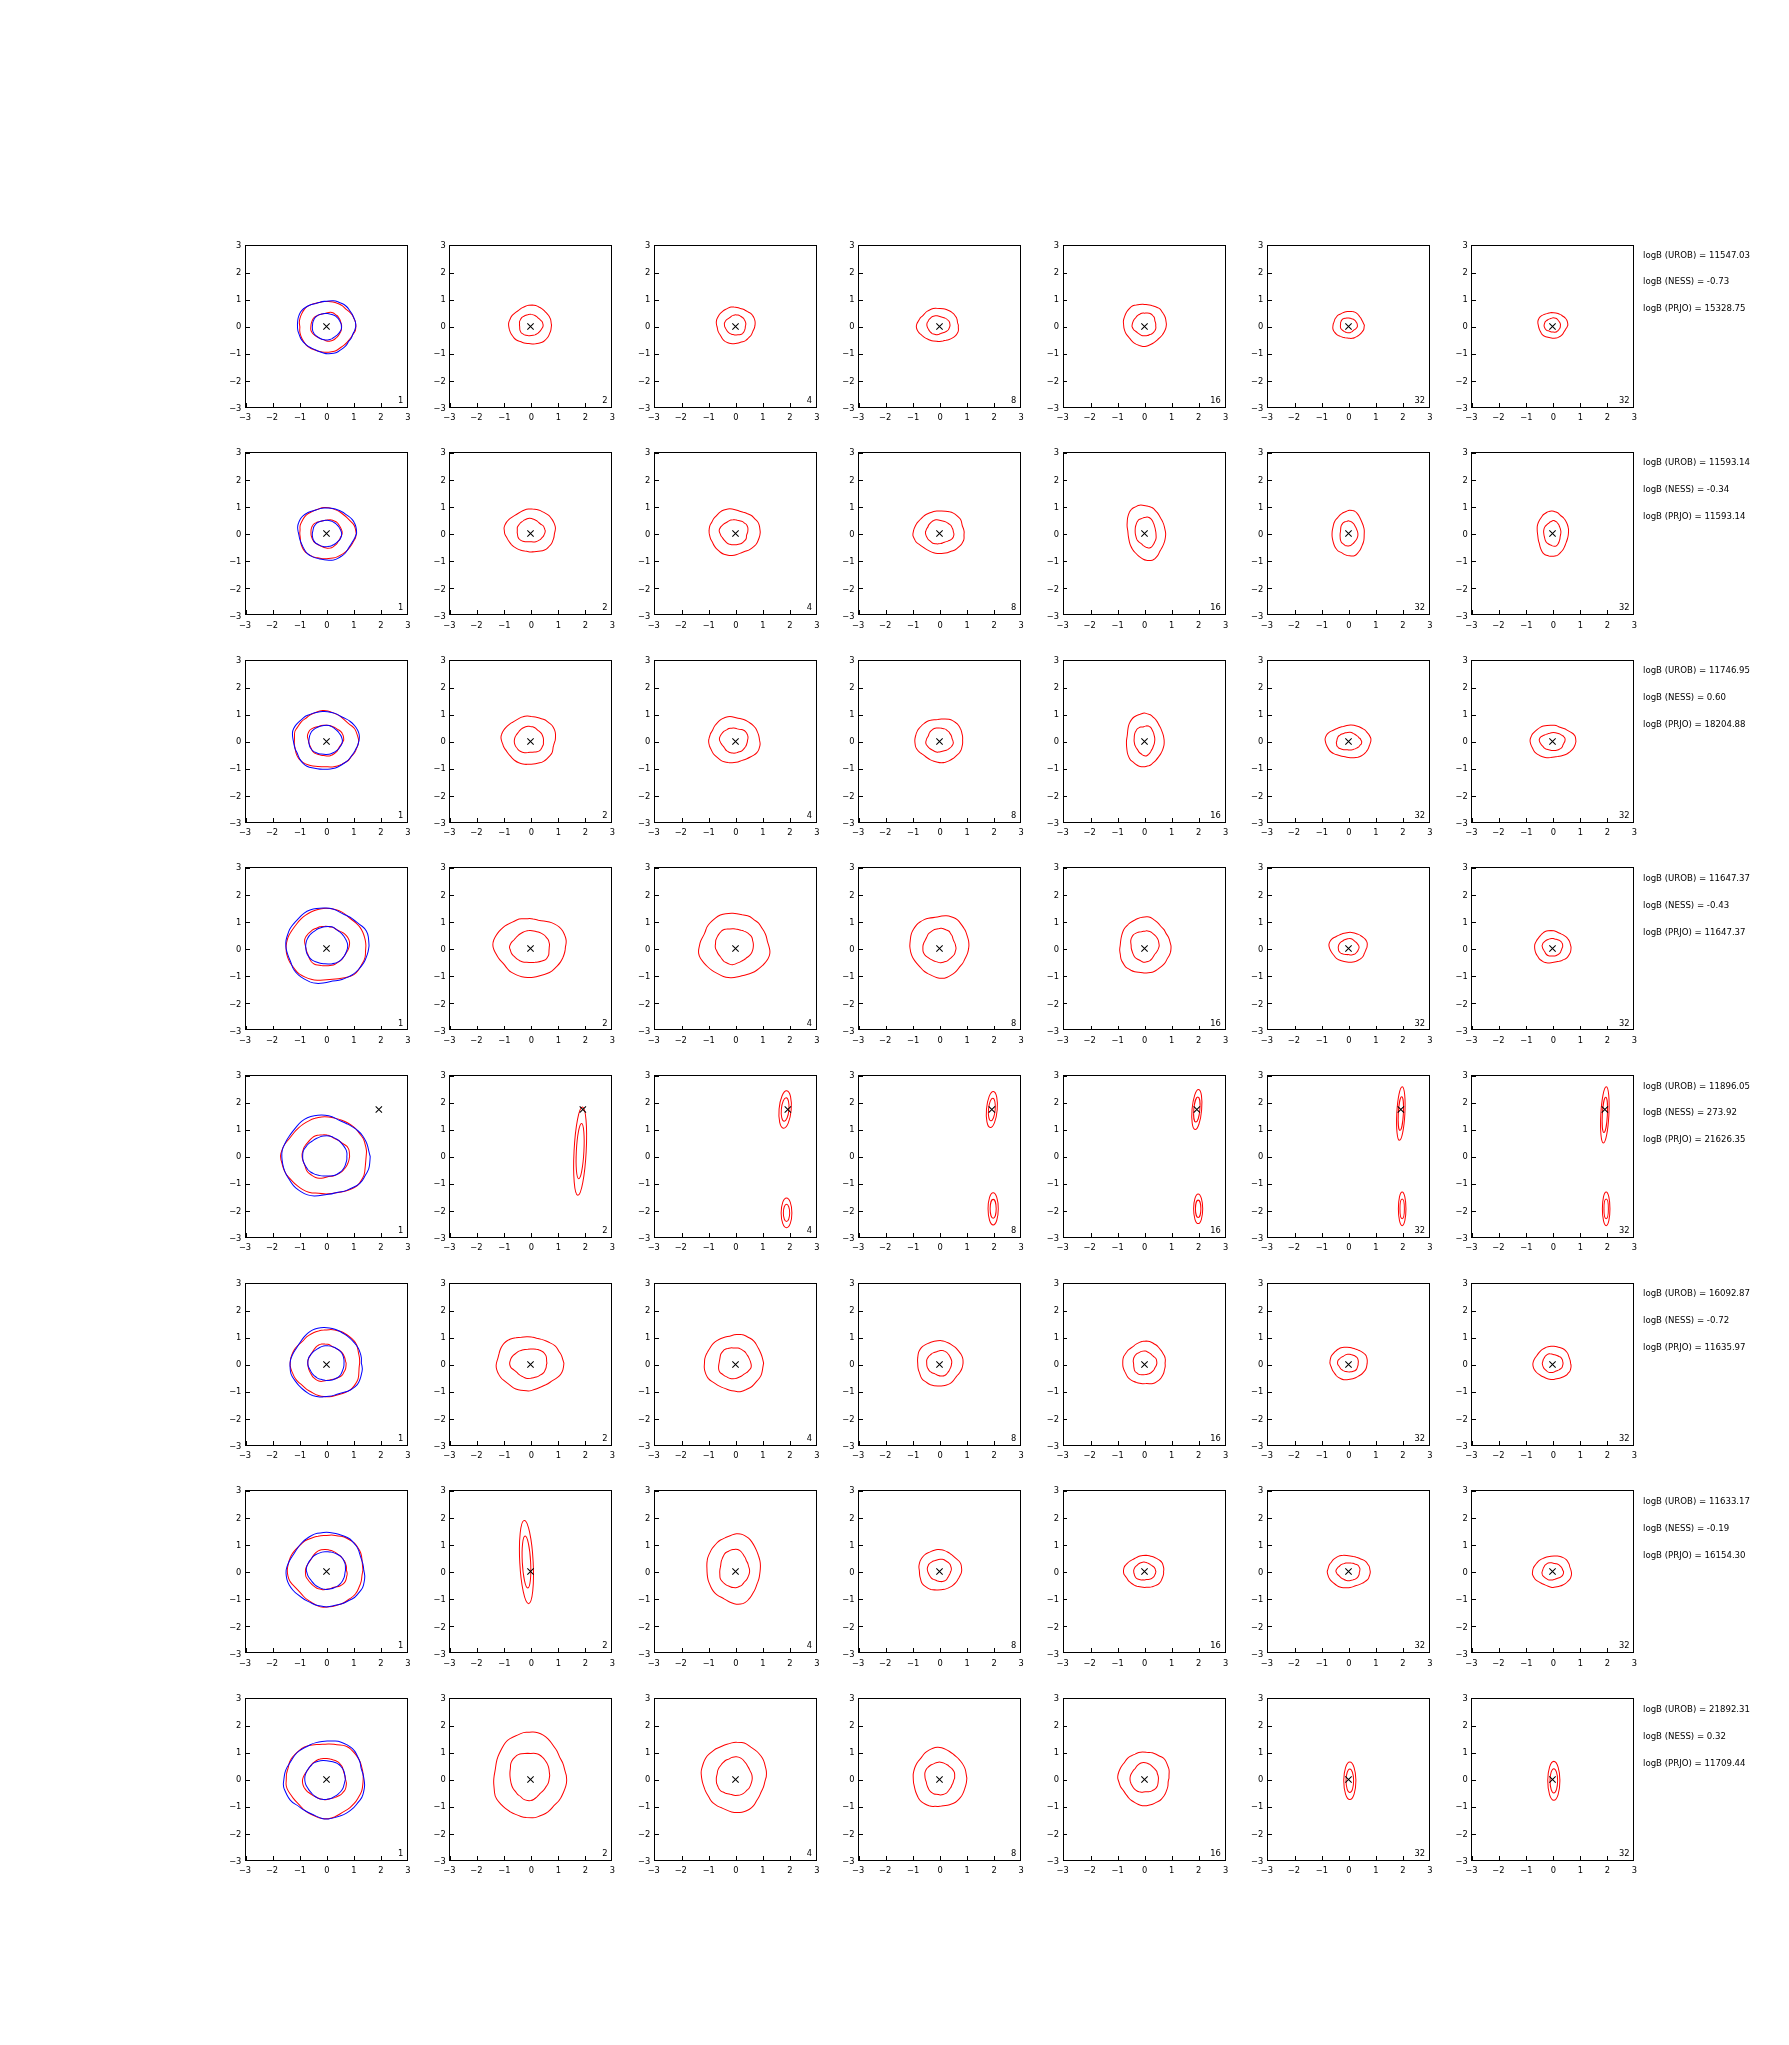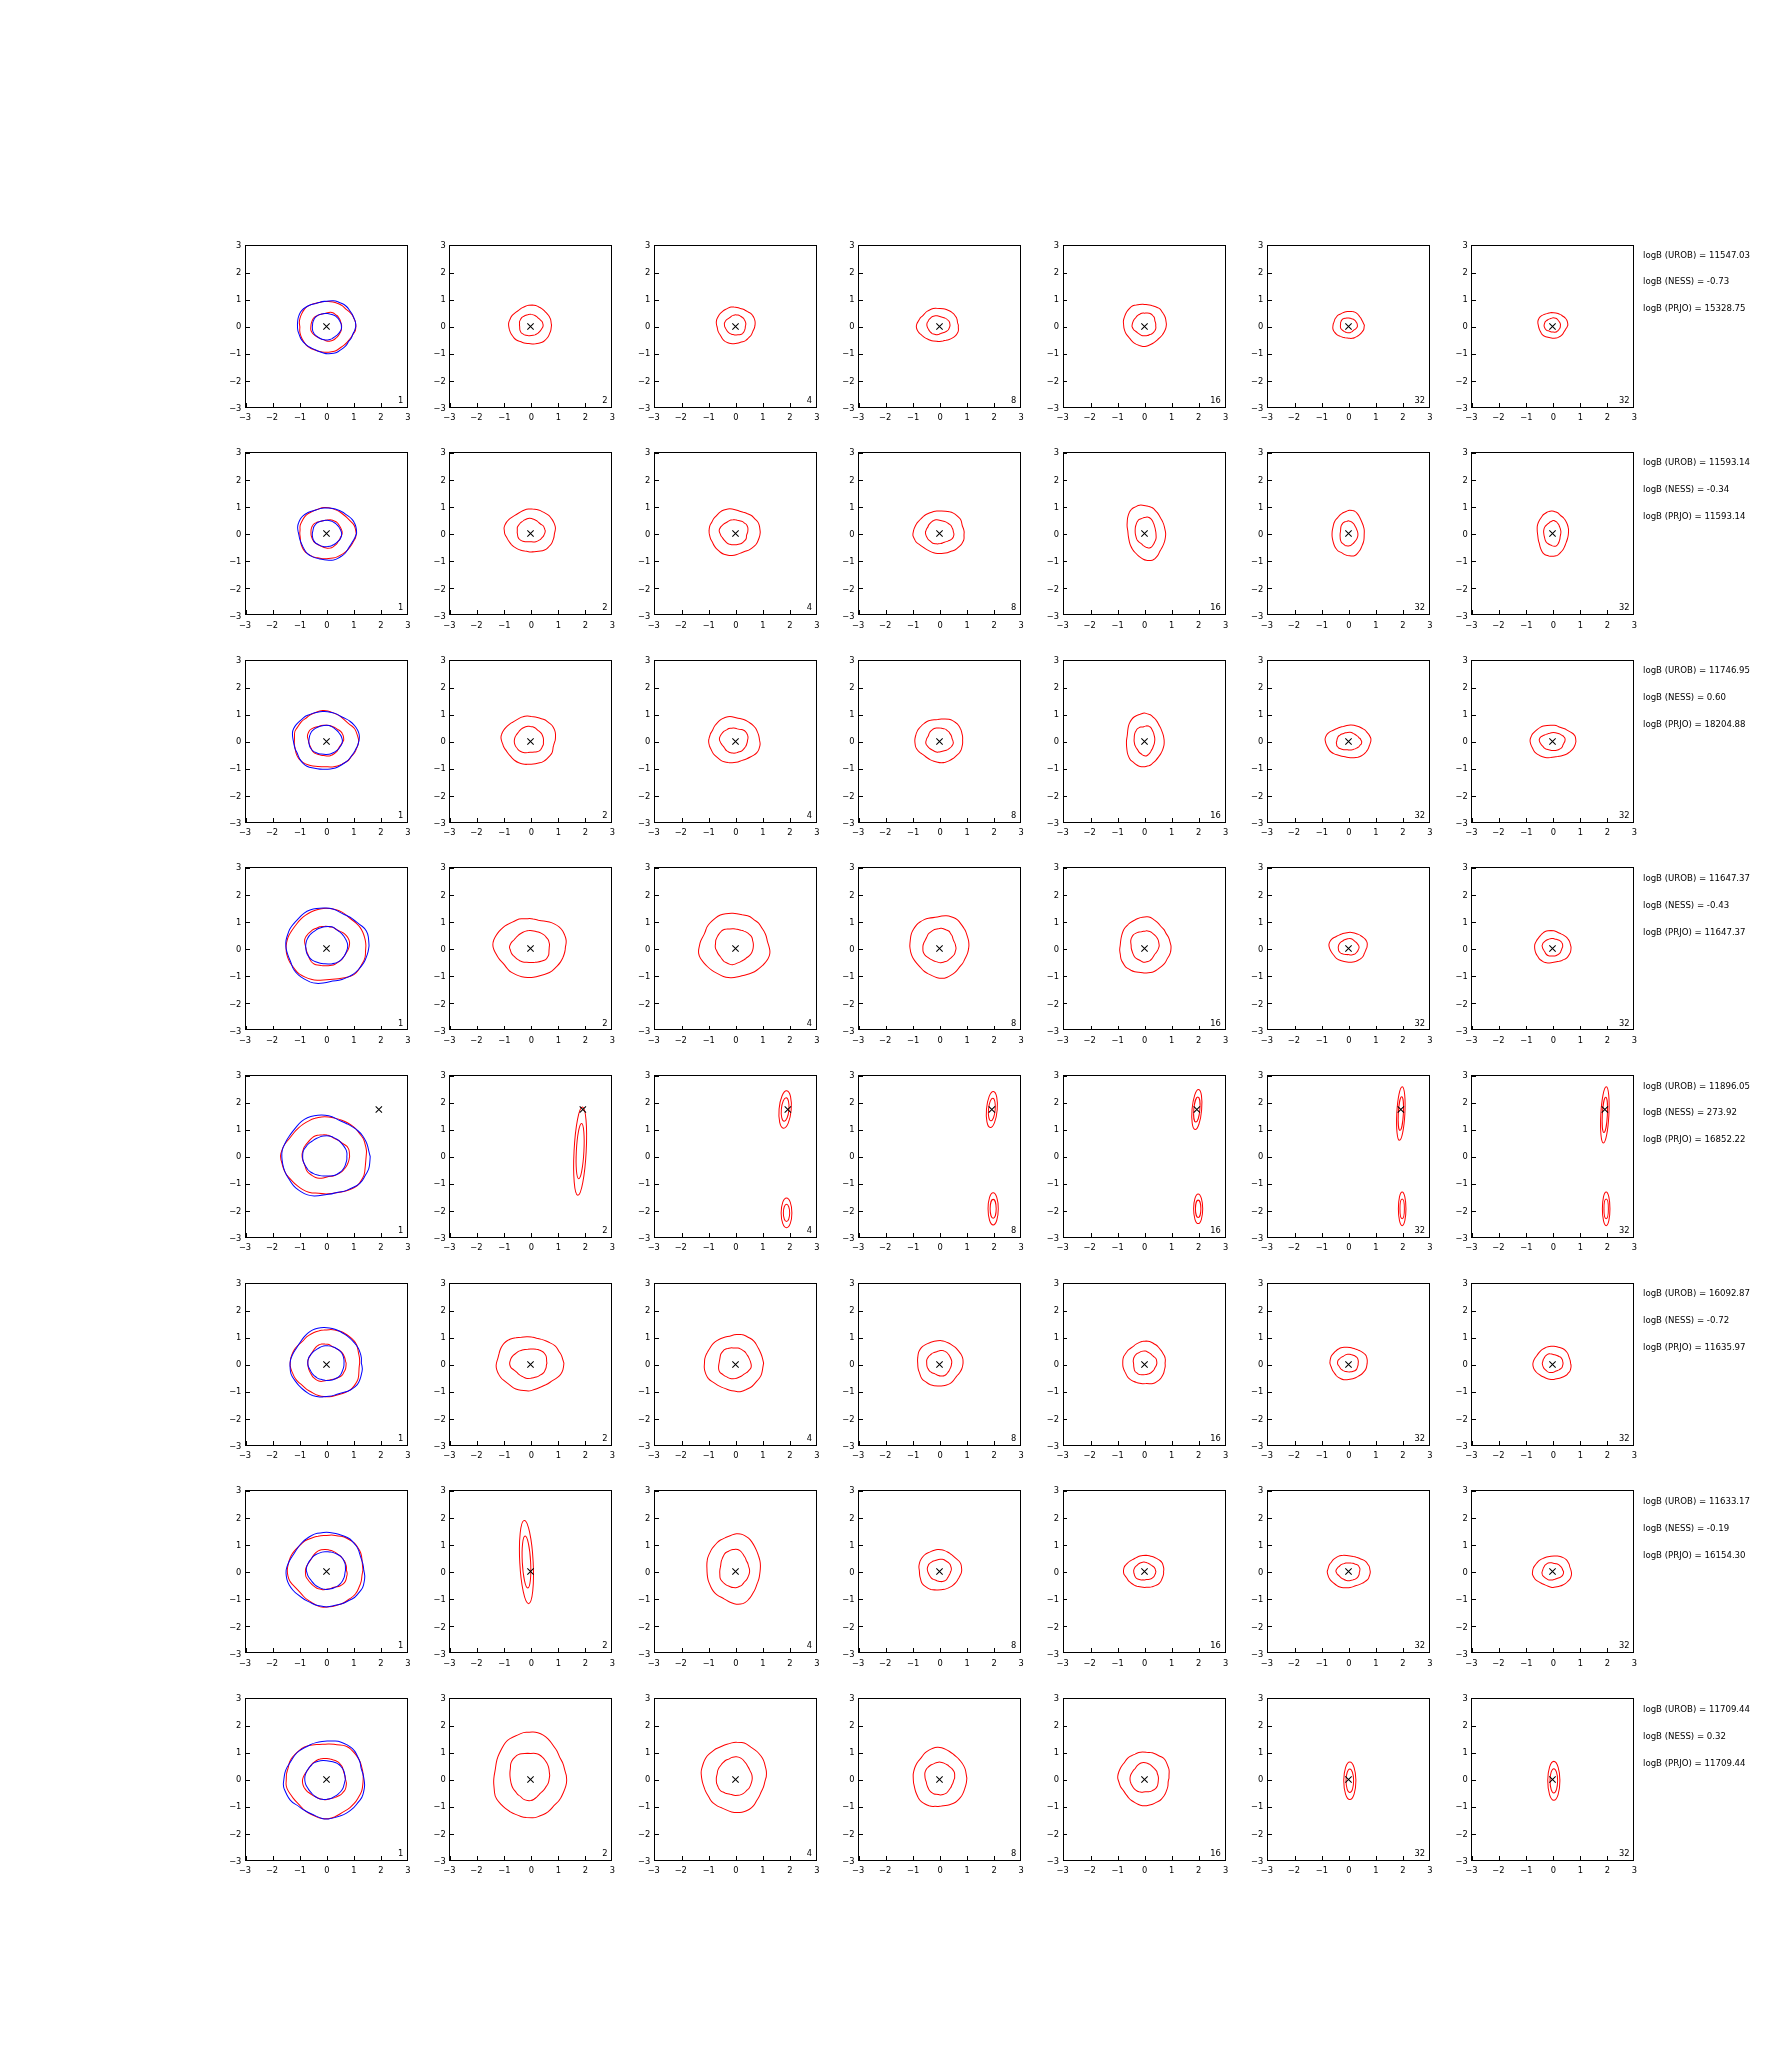--- a/index.html
+++ b/index.html
@@ -2163,24 +2163,24 @@
     <div class="anno" style="left: 1643px; top: 485px;">logB (NESS) = -0.34</div>
     <div class="anno" style="left: 1643px; top: 512px;">logB (PRJO) = 11593.14</div>
     <div class="anno" style="left: 1643px; top: 666px;">logB (UROB) = 11746.95</div>
     <div class="anno" style="left: 1643px; top: 693px;">logB (NESS) = 0.60</div>
     <div class="anno" style="left: 1643px; top: 720px;">logB (PRJO) = 18204.88</div>
     <div class="anno" style="left: 1643px; top: 874px;">logB (UROB) = 11647.37</div>
     <div class="anno" style="left: 1643px; top: 901px;">logB (NESS) = -0.43</div>
     <div class="anno" style="left: 1643px; top: 928px;">logB (PRJO) = 11647.37</div>
     <div class="anno" style="left: 1643px; top: 1082px;">logB (UROB) = 11896.05</div>
     <div class="anno" style="left: 1643px; top: 1108px;">logB (NESS) = 273.92</div>
-    <div class="anno" style="left: 1643px; top: 1135px;">logB (PRJO) = 16852.22</div>
+    <div class="anno" style="left: 1643px; top: 1135px;">logB (PRJO) = 21626.35</div>
     <div class="anno" style="left: 1643px; top: 1289px;">logB (UROB) = 16092.87</div>
     <div class="anno" style="left: 1643px; top: 1316px;">logB (NESS) = -0.72</div>
     <div class="anno" style="left: 1643px; top: 1343px;">logB (PRJO) = 11635.97</div>
     <div class="anno" style="left: 1643px; top: 1497px;">logB (UROB) = 11633.17</div>
     <div class="anno" style="left: 1643px; top: 1524px;">logB (NESS) = -0.19</div>
     <div class="anno" style="left: 1643px; top: 1551px;">logB (PRJO) = 16154.30</div>
-    <div class="anno" style="left: 1643px; top: 1705px;">logB (UROB) = 11709.44</div>
+    <div class="anno" style="left: 1643px; top: 1705px;">logB (UROB) = 21892.31</div>
     <div class="anno" style="left: 1643px; top: 1732px;">logB (NESS) = 0.32</div>
     <div class="anno" style="left: 1643px; top: 1759px;">logB (PRJO) = 11709.44</div>
   </div>
 
 
 </body></html>

